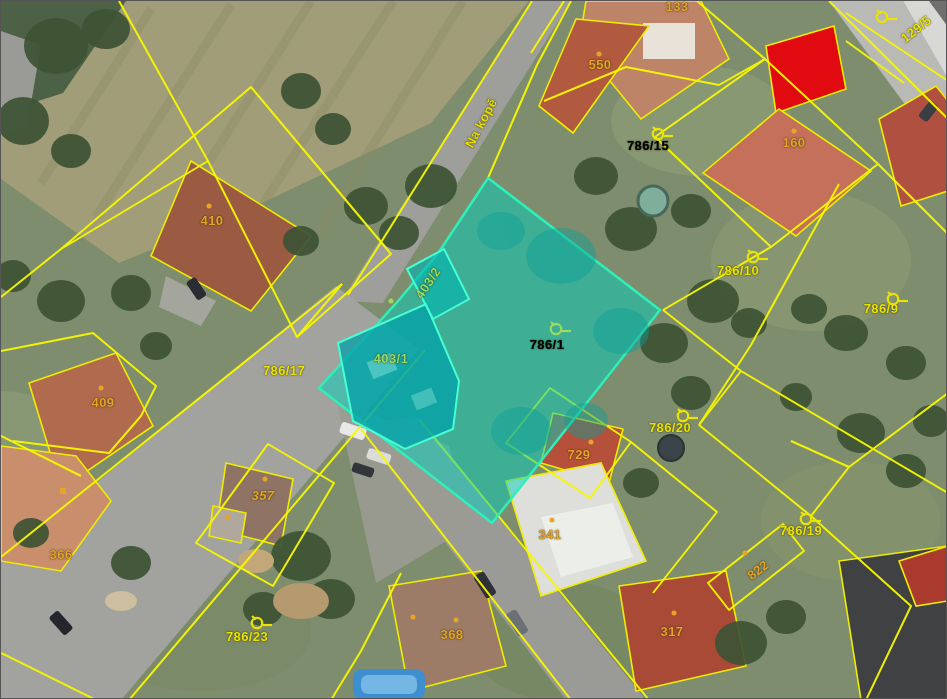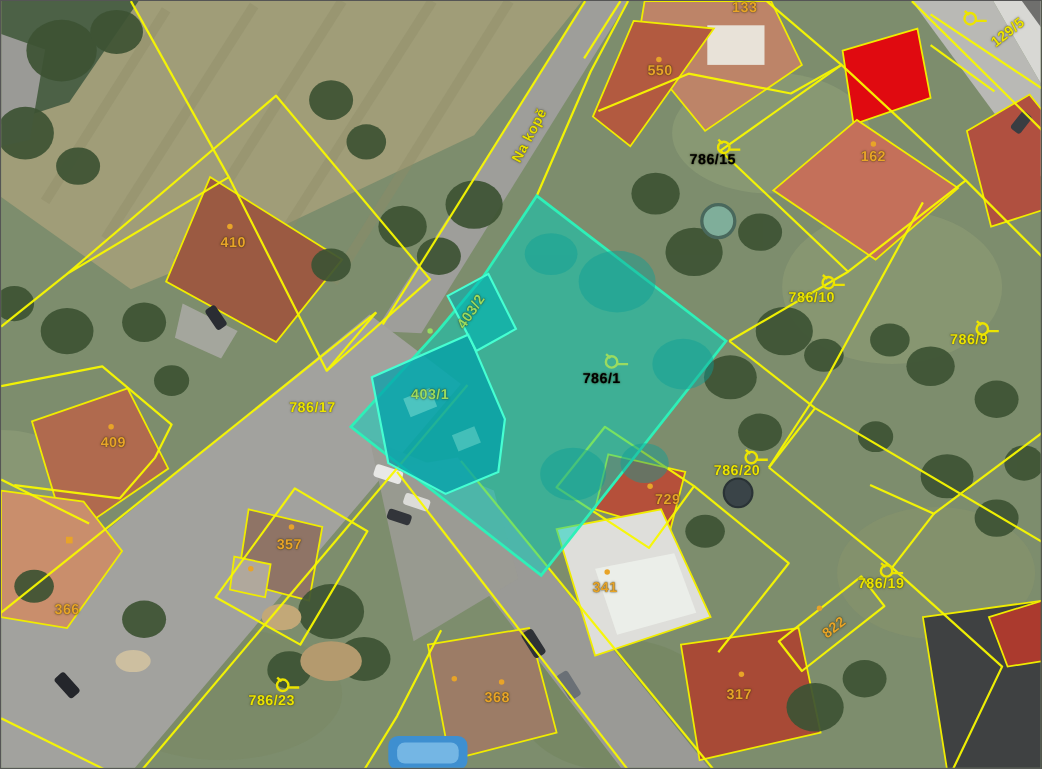--- a/index.html
+++ b/index.html
@@ -180,35 +180,35 @@
     <polygon points="406,268 443,248 468,298 432,318" fill="#00b4b4" fill-opacity="0.6" stroke="#45ffd2" stroke-width="2"></polygon>
     <rect x="368" y="356" width="26" height="18" fill="#8fe8da" opacity="0.45" transform="rotate(-22 381 365)"></rect>
     <rect x="412" y="390" width="22" height="16" fill="#8fe8da" opacity="0.4" transform="rotate(-22 423 398)"></rect>
   </g>
 </svg>
 
 <div id="labels">
       <span class="map-label" style="left: 676px; top: 5px; color: rgb(232, 164, 40);">133</span>
       <span class="map-label" style="left: 599px; top: 63px; color: rgb(232, 164, 40);">550</span>
       <span class="map-label" style="left: 647px; top: 144px; color: #000000;">786/15</span>
-      <span class="map-label" style="left: 793px; top: 141px; color: rgb(232, 164, 40);">162</span>
+      <span class="map-label" style="left: 793px; top: 141px; color: rgb(232, 164, 40);">160</span>
       <span class="map-label" style="left: 915px; top: 28px; color: rgb(236, 228, 0); transform: translate(-50%, -50%) rotate(-38deg);">129/5</span>
       <span class="map-label" style="left: 211px; top: 219px; color: rgb(232, 164, 40);">410</span>
       <span class="map-label" style="left: 480px; top: 122px; color: rgb(230, 222, 0); transform: translate(-50%, -50%) rotate(-62deg);">Na kopě</span>
       <span class="map-label" style="left: 427px; top: 282px; color: rgb(154, 219, 96); transform: translate(-50%, -50%) rotate(-56deg);">403/2</span>
       <span class="map-label" style="left: 390px; top: 357px; color: rgb(154, 219, 96);">403/1</span>
       <span class="map-label" style="left: 546px; top: 343px; color: #000000;">786/1</span>
       <span class="map-label" style="left: 283px; top: 369px; color: rgb(236, 228, 0);">786/17</span>
       <span class="map-label" style="left: 737px; top: 269px; color: rgb(236, 228, 0);">786/10</span>
       <span class="map-label" style="left: 880px; top: 307px; color: rgb(236, 228, 0);">786/9</span>
       <span class="map-label" style="left: 102px; top: 401px; color: rgb(232, 164, 40);">409</span>
       <span class="map-label" style="left: 669px; top: 426px; color: rgb(236, 228, 0); text-align: center;">786/20</span>
-      <span class="map-label" style="left: 606px; top: 453px; color: rgb(232, 164, 40);">729</span>
+      <span class="map-label" style="left: 578px; top: 453px; color: rgb(232, 164, 40);">729</span>
       <span class="map-label" style="left: 60px; top: 505px; color: rgb(232, 164, 40); margin-top: 48px;">366</span>
-      <span class="map-label" style="left: 262px; top: 494px; color: rgb(232, 164, 40);">357</span>
+      <span class="map-label" style="left: 262px; top: 494px; color: rgb(232, 164, 40); font-style: italic;">357</span>
       <span class="map-label" style="left: 549px; top: 533px; color: rgb(232, 164, 40);">341</span>
       <span class="map-label" style="left: 800px; top: 529px; color: rgb(236, 228, 0);">786/19</span>
       <span class="map-label" style="left: 757px; top: 569px; color: rgb(232, 164, 40); transform: translate(-50%, -50%) rotate(-38deg);">822</span>
       <span class="map-label" style="left: 246px; top: 635px; color: rgb(236, 228, 0);">786/23</span>
       <span class="map-label" style="left: 451px; top: 633px; color: rgb(232, 164, 40);">368</span>
       <span class="map-label" style="left: 671px; top: 630px; color: rgb(232, 164, 40);">317</span>
       <div class="map-symbol" style="left: 648px; top: 122px;">
         <svg width="26" height="20" viewBox="0 0 26 20">
           <circle cx="9" cy="11" r="5.2" fill="none" stroke="#ece400" stroke-width="2.2"></circle>
           <path d="M14,13 H24" stroke="#ece400" stroke-width="2.2"></path>

